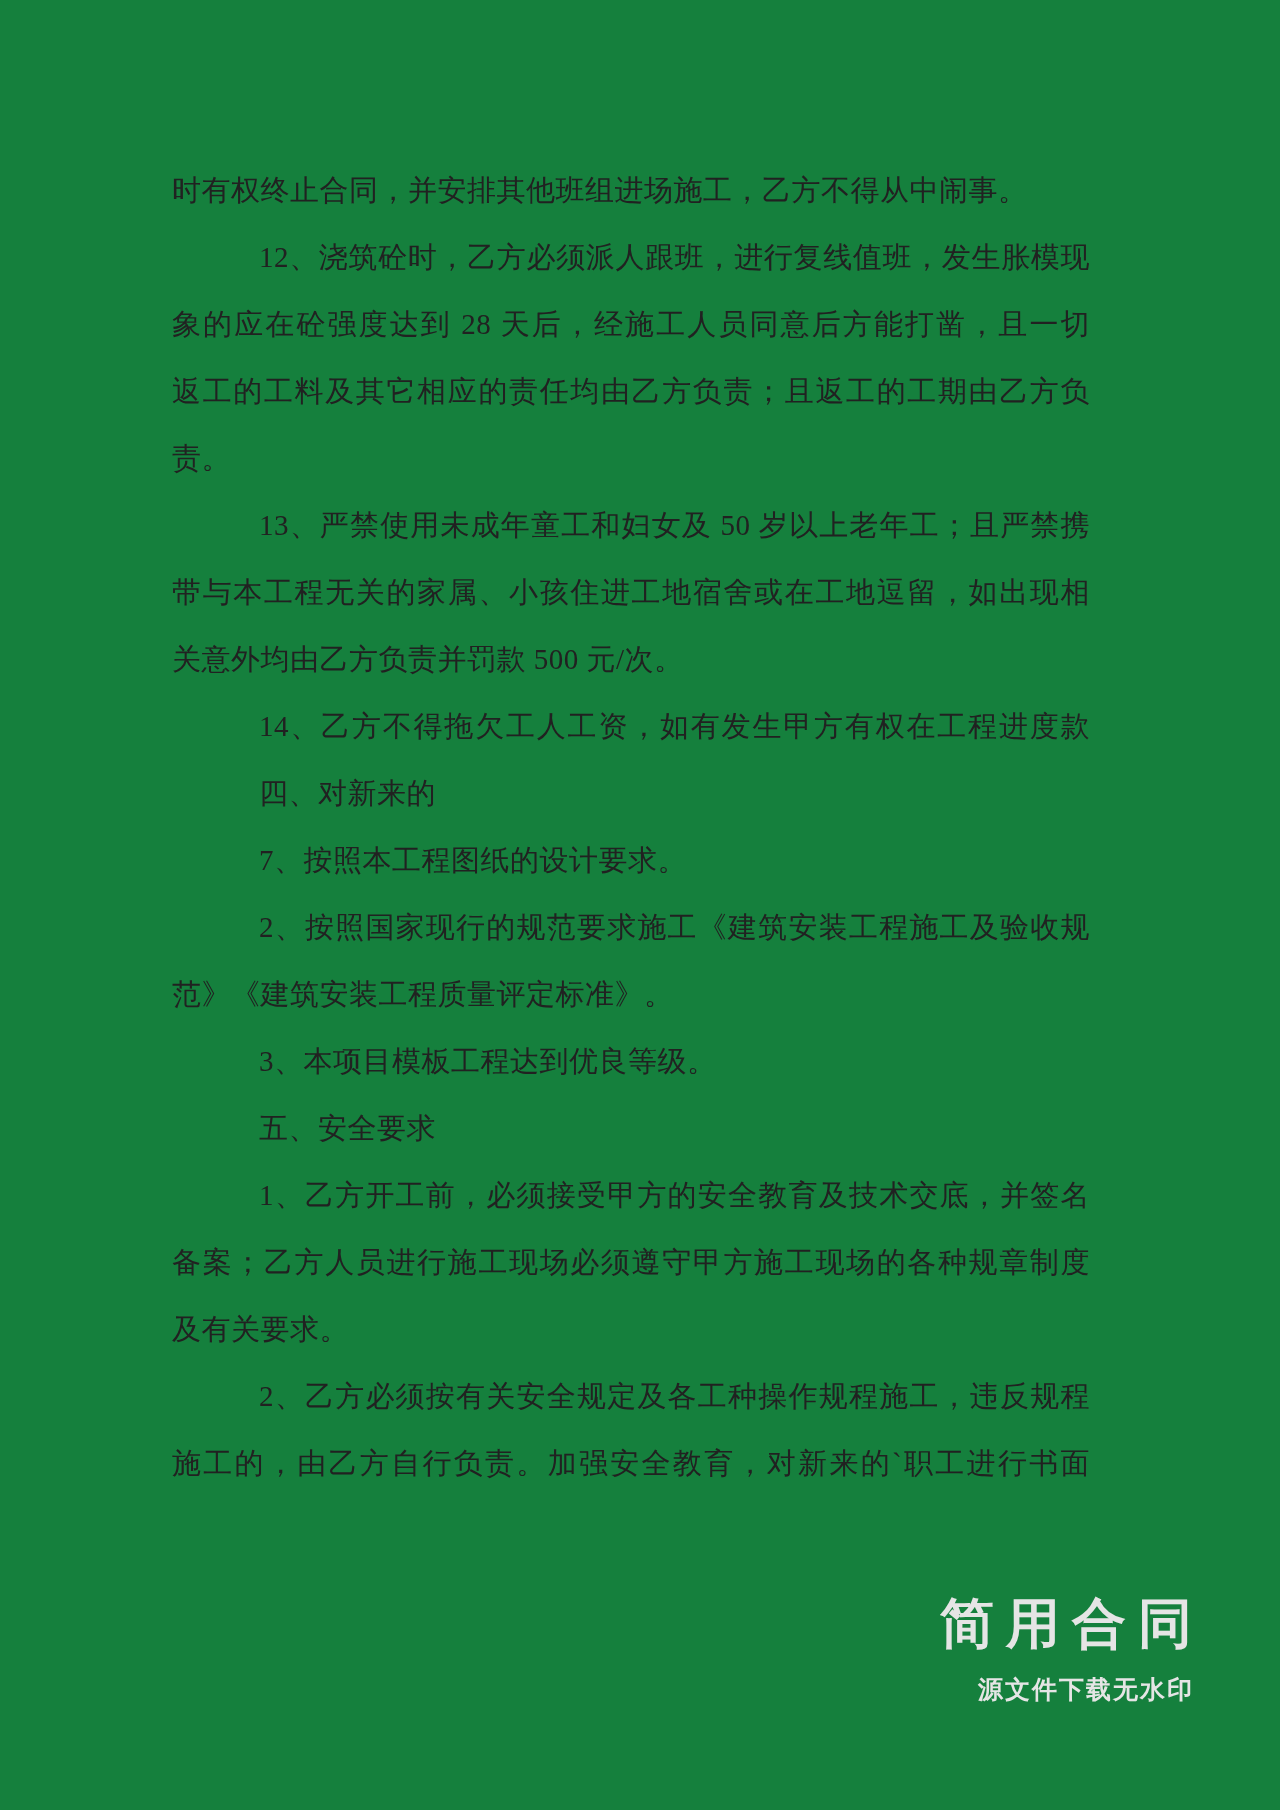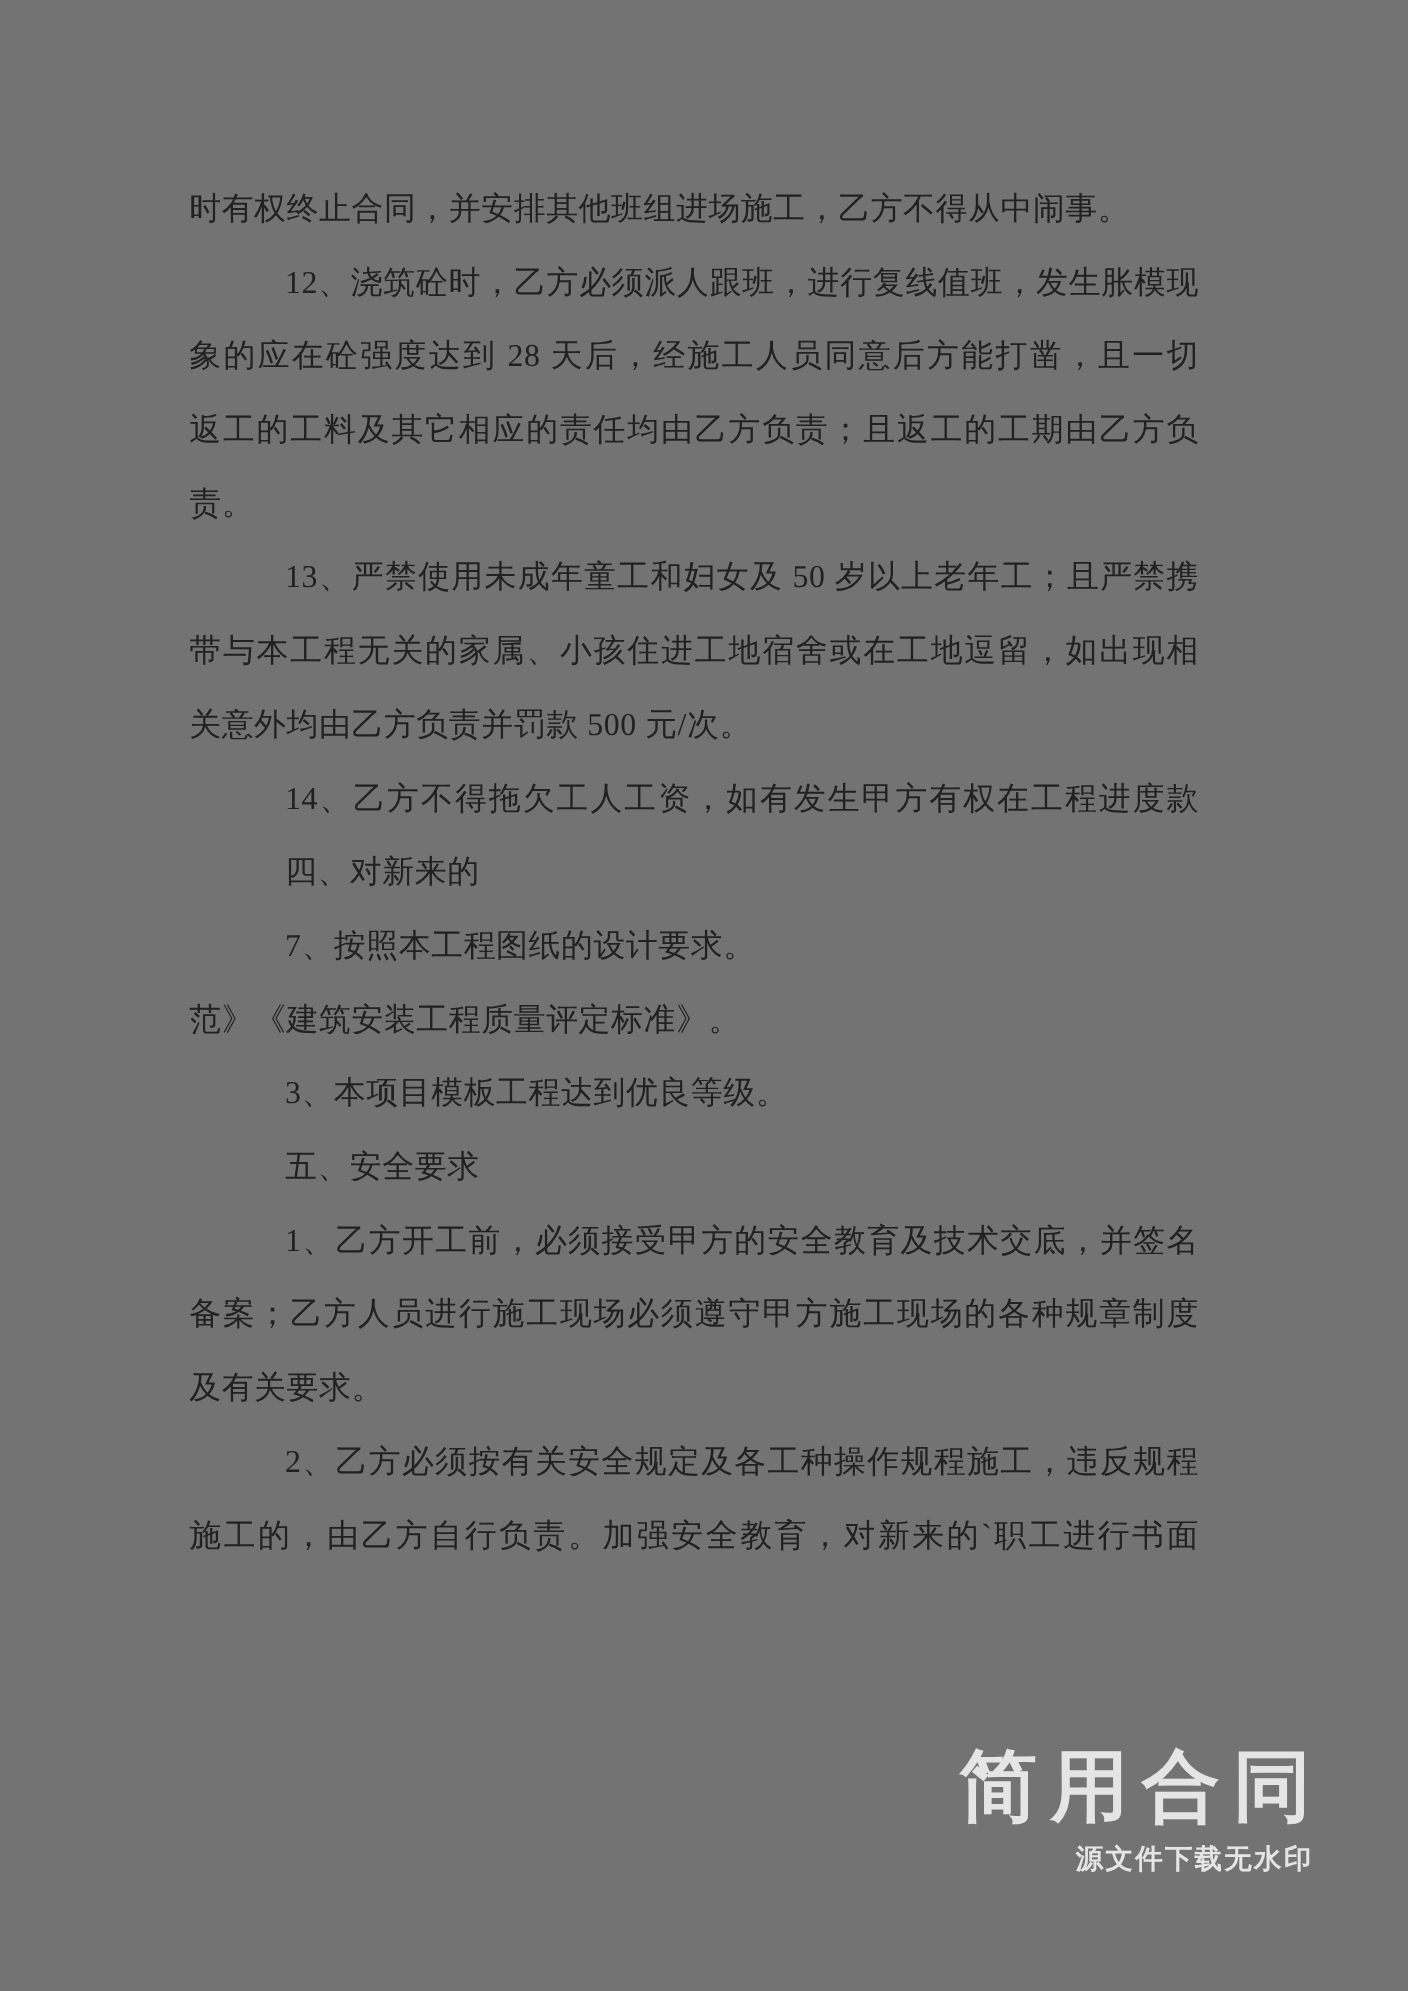--- a/index.html
+++ b/index.html
@@ -44,51 +44,52 @@
     right: 88px;
     top: 1594px;
     z-index: 1;
     text-align: right;
     font-family: "DejaVu Sans", "Liberation Sans", sans-serif;
     font-weight: bold;
     color: #e5e5e5;
     user-select: none;
   }
   .watermark .wm-title {
-    font-size: 71px;
+    font-size: 54px;
     line-height: 60px;
     letter-spacing: 12px;
     margin-right: -12px;
   }
   .watermark .wm-subtitle {
     font-size: 25px;
     line-height: 36px;
     letter-spacing: 2px;
     margin-top: 18px;
     margin-right: -2px;
   }
 </style>
 </head>
 <body>
 
-<div class="page" style="background: #737373;">
+<div class="page" style="background: #15803d;">
 
   <div class="doc-body" style="color: rgb(33, 33, 33);">
 
   <div class="line">时有权终止合同，并安排其他班组进场施工，乙方不得从中闹事。</div>
       <div class="line full ind">12、浇筑砼时，乙方必须派人跟班，进行复线值班，发生胀模现</div>
       <div class="line full">象的应在砼强度达到 28 天后，经施工人员同意后方能打凿，且一切</div>
       <div class="line full">返工的工料及其它相应的责任均由乙方负责；且返工的工期由乙方负</div>
       <div class="line">责。</div>
       <div class="line full ind">13、严禁使用未成年童工和妇女及 50 岁以上老年工；且严禁携</div>
       <div class="line full">带与本工程无关的家属、小孩住进工地宿舍或在工地逗留，如出现相</div>
       <div class="line">关意外均由乙方负责并罚款 500 元/次。</div>
       <div class="line full ind">14、乙方不得拖欠工人工资，如有发生甲方有权在工程进度款</div>
       <div class="line ind">四、对新来的</div>
       <div class="line ind">7、按照本工程图纸的设计要求。</div>
+      <div class="line full ind">2、按照国家现行的规范要求施工《建筑安装工程施工及验收规</div>
       <div class="line">范》《建筑安装工程质量评定标准》。</div>
       <div class="line ind">3、本项目模板工程达到优良等级。</div>
       <div class="line ind">五、安全要求</div>
       <div class="line full ind">1、乙方开工前，必须接受甲方的安全教育及技术交底，并签名</div>
       <div class="line full">备案；乙方人员进行施工现场必须遵守甲方施工现场的各种规章制度</div>
       <div class="line">及有关要求。</div>
       <div class="line full ind">2、乙方必须按有关安全规定及各工种操作规程施工，违反规程</div>
       <div class="line full">施工的，由乙方自行负责。加强安全教育，对新来的`职工进行书面</div>
     </div>
 

